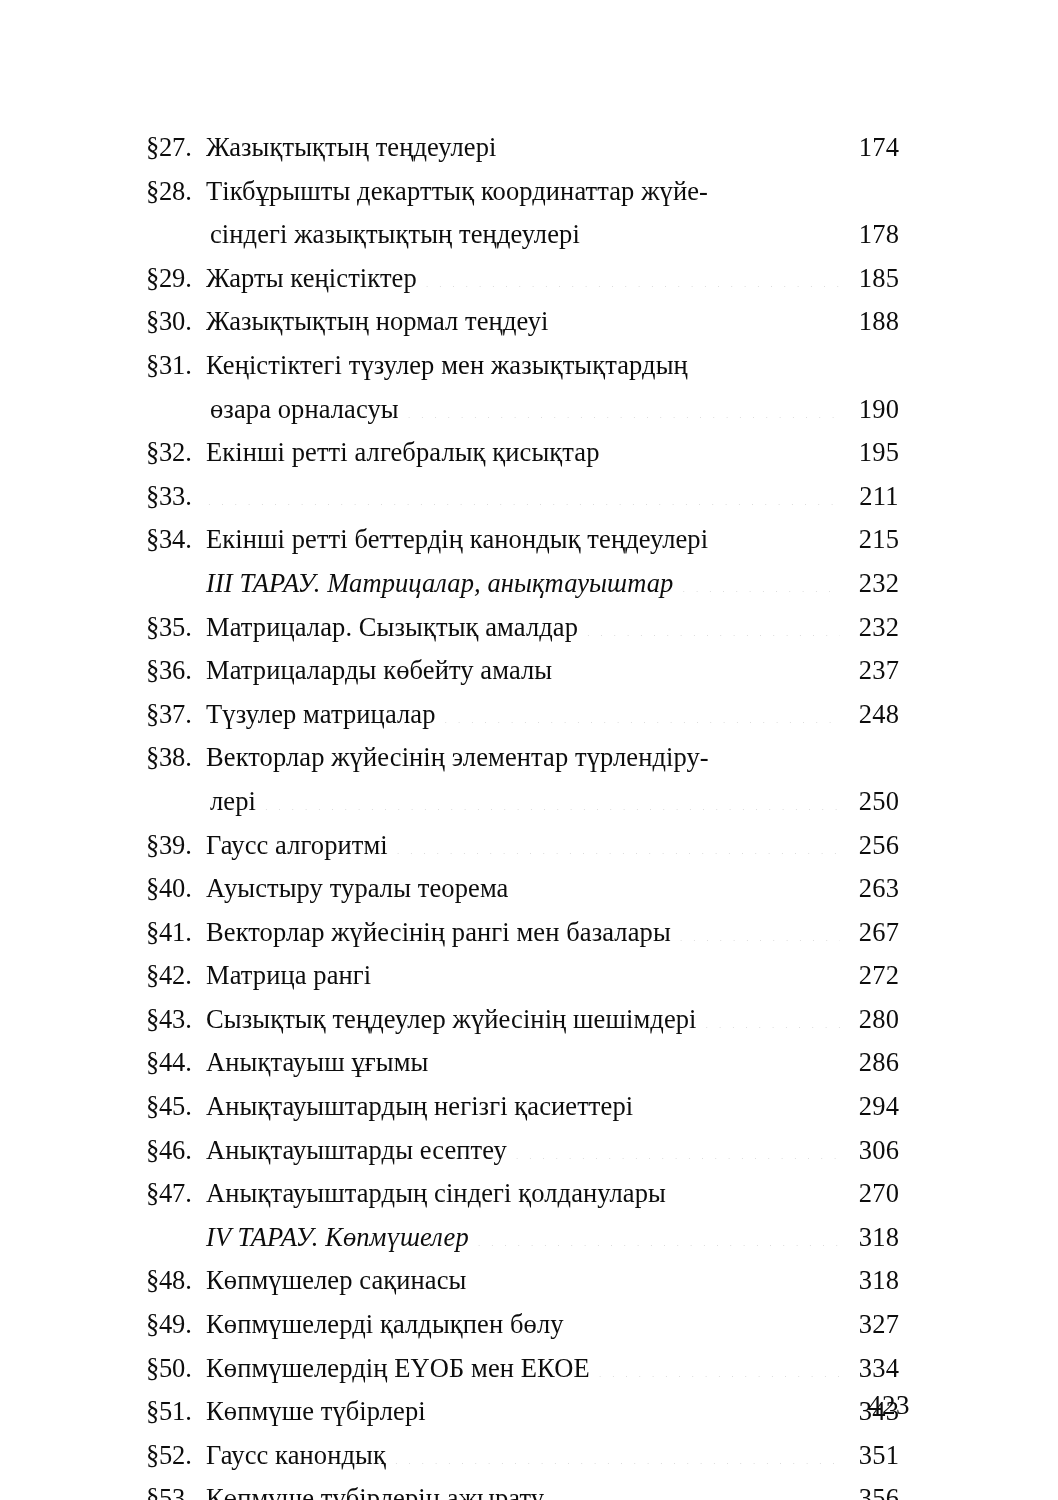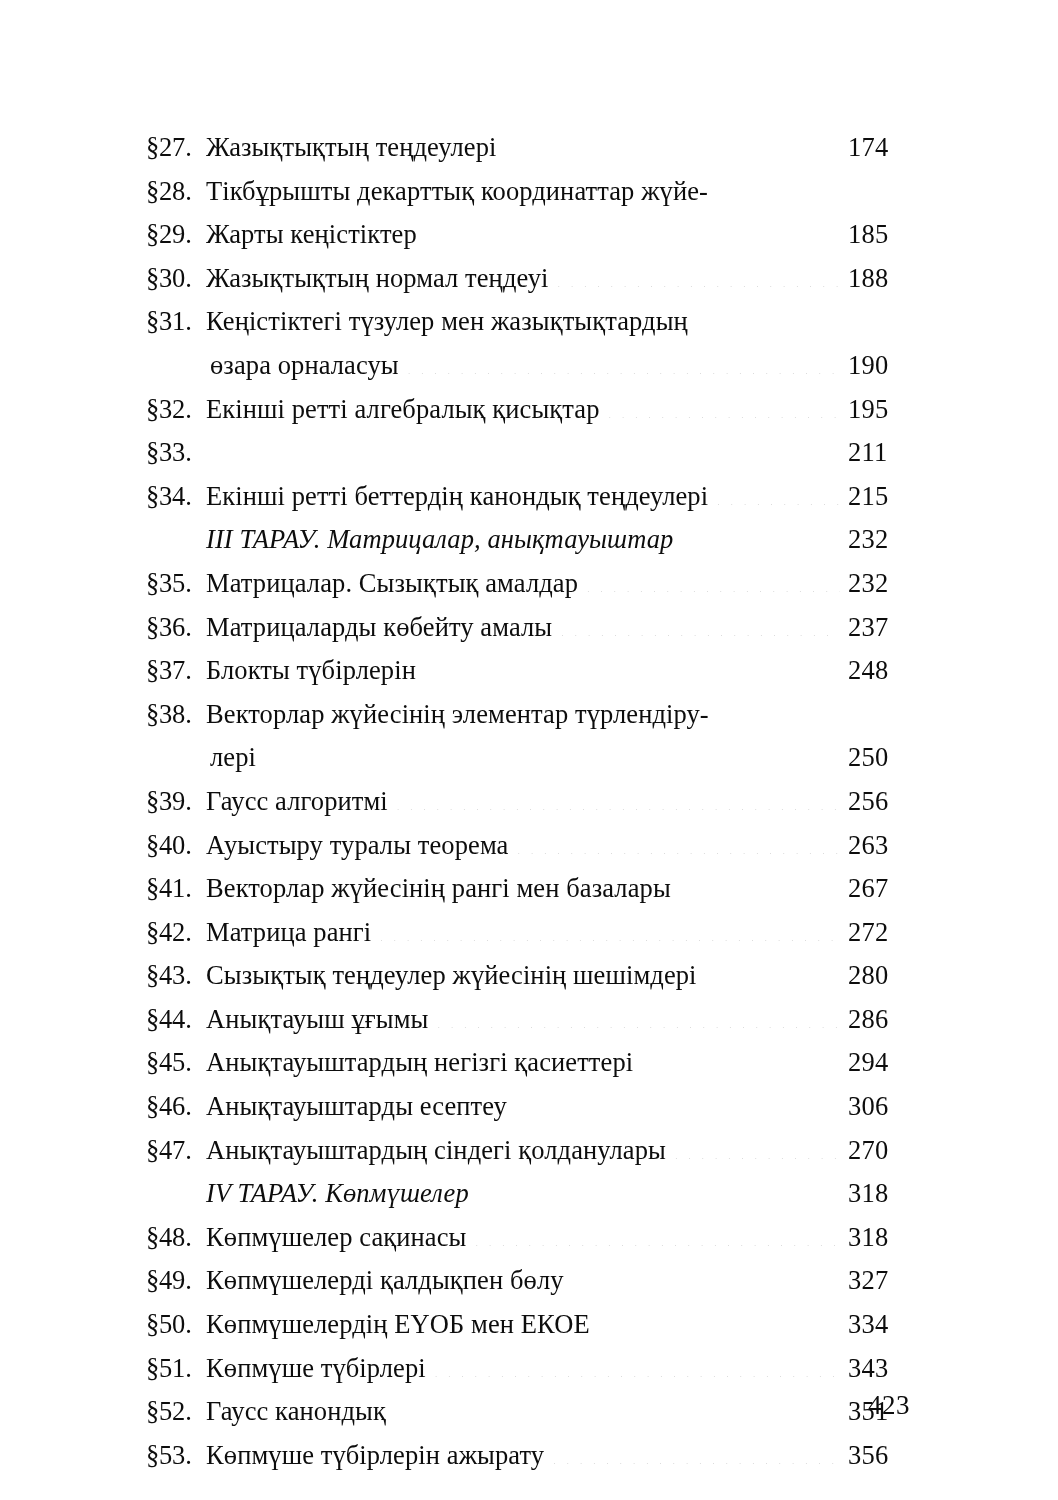--- a/index.html
+++ b/index.html
@@ -73,21 +73,21 @@
     letter-spacing: 0px;
     font-size: 26.5px;
     white-space: nowrap;
   }
   
   .toc-row.nolead .leader::before { content: ""; }
 
   .pageno {
     flex: 0 0 auto;
     width: 62px;
-    text-align: left;
+    text-align: center;
     padding-left: 8px;
     letter-spacing: 0.2px;
   }
 
   
   .toc-row.chapter .sec-num {
     width: 60px;
     flex: 0 0 60px;
   }
   .toc-row.chapter .title {
@@ -115,20 +115,26 @@
         <span class="title">Жазықтықтың теңдеулері</span>
         <span class="leader"></span>
         <span class="pageno">174</span>
       </div>
       <div class="toc-row nolead">
         <span class="sec-num">§28.</span>
         <span class="title">Тікбұрышты декарттық координаттар жүйе-</span>
         <span class="leader"></span>
         <span class="pageno"></span>
       </div>
+      <div class="toc-row cont">
+        <span class="sec-num"></span>
+        <span class="title">сіндегі жазықтықтың теңдеулері</span>
+        <span class="leader"></span>
+        <span class="pageno">178</span>
+      </div>
       <div class="toc-row">
         <span class="sec-num">§29.</span>
         <span class="title">Жарты кеңістіктер</span>
         <span class="leader"></span>
         <span class="pageno">185</span>
       </div>
       <div class="toc-row">
         <span class="sec-num">§30.</span>
         <span class="title">Жазықтықтың нормал теңдеуі</span>
         <span class="leader"></span>
@@ -176,21 +182,21 @@
         <span class="pageno">232</span>
       </div>
       <div class="toc-row">
         <span class="sec-num">§36.</span>
         <span class="title">Матрицаларды көбейту амалы</span>
         <span class="leader"></span>
         <span class="pageno">237</span>
       </div>
       <div class="toc-row">
         <span class="sec-num">§37.</span>
-        <span class="title">Блокты түбірлерін</span>
+        <span class="title">Түзулер матрицалар</span>
         <span class="leader"></span>
         <span class="pageno">248</span>
       </div>
       <div class="toc-row nolead">
         <span class="sec-num">§38.</span>
         <span class="title">Векторлар жүйесінің элементар түрлендіру-</span>
         <span class="leader"></span>
         <span class="pageno"></span>
       </div>
       <div class="toc-row cont">

